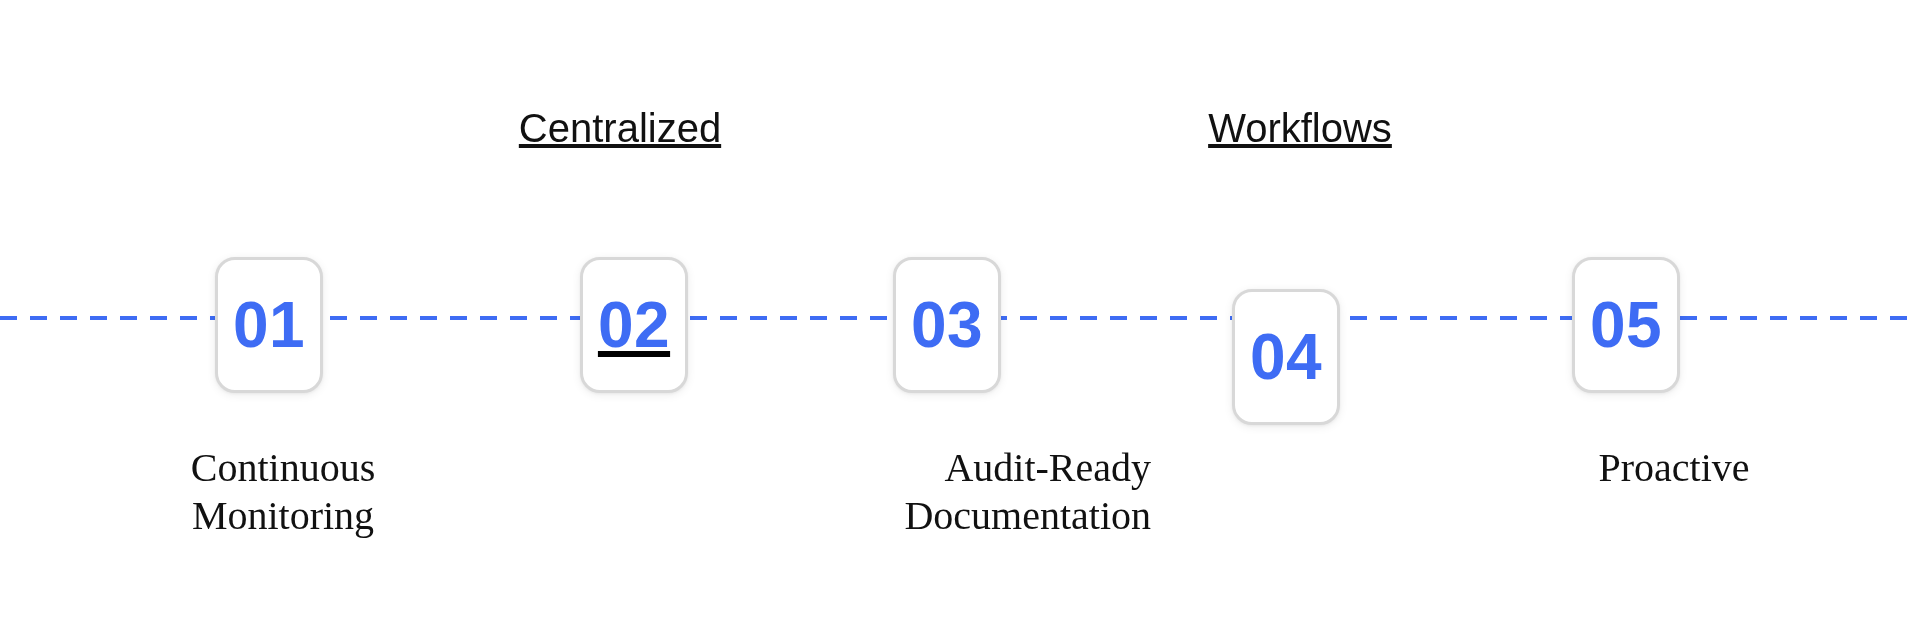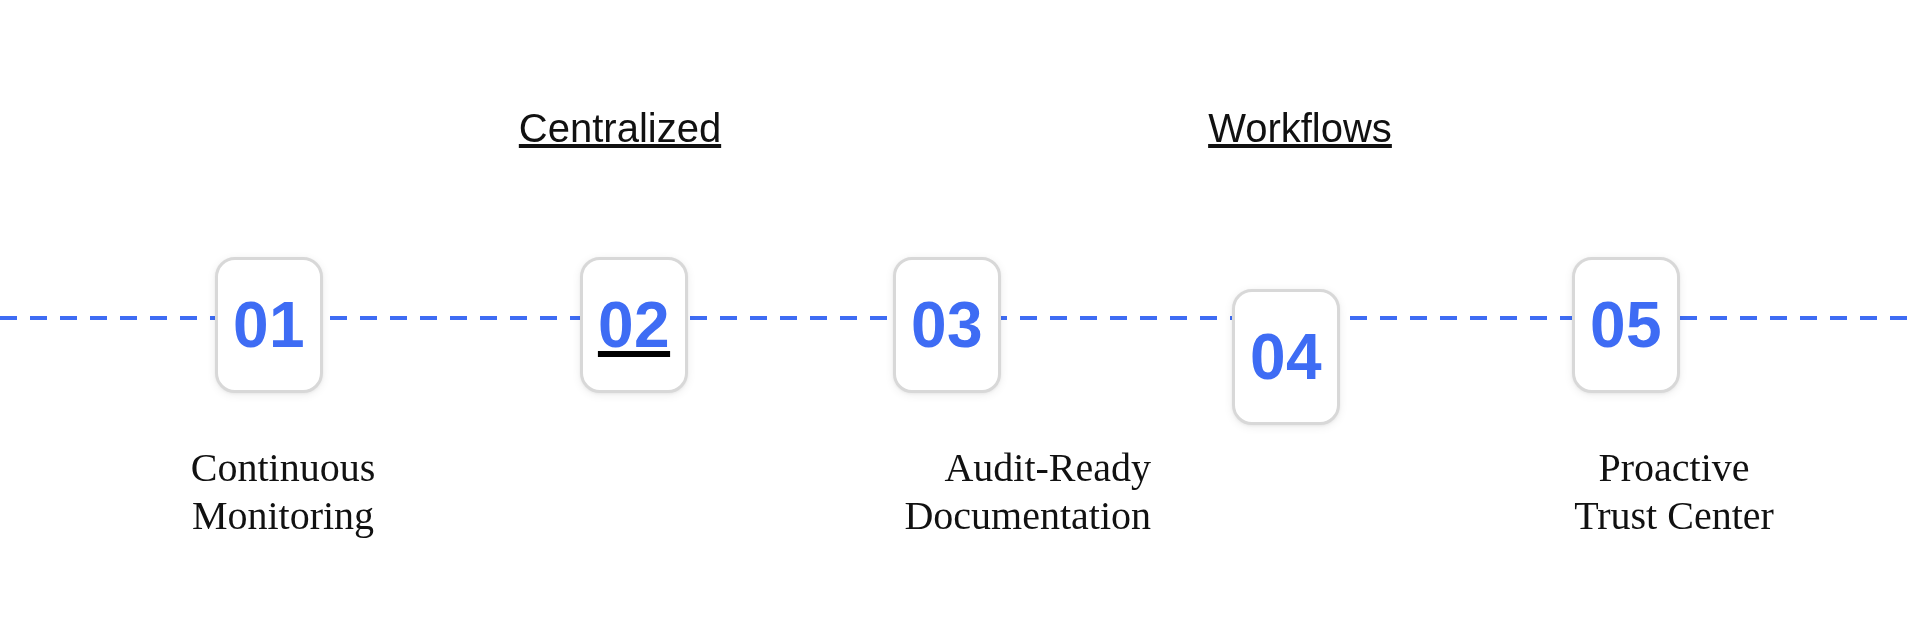--- a/index.html
+++ b/index.html
@@ -112,16 +112,15 @@
   </div>
   <div class="step-label label-above lbl-4">
     <div>Workflows</div>
   </div>
 
   <div class="step-box box-5">
     <span class="step-number">05</span>
   </div>
   <div class="step-label label-below lbl-5">
     <div>Proactive</div>
-    <div>Trust Center</div>
   </div>
 
 </div>
 
 </body></html>

